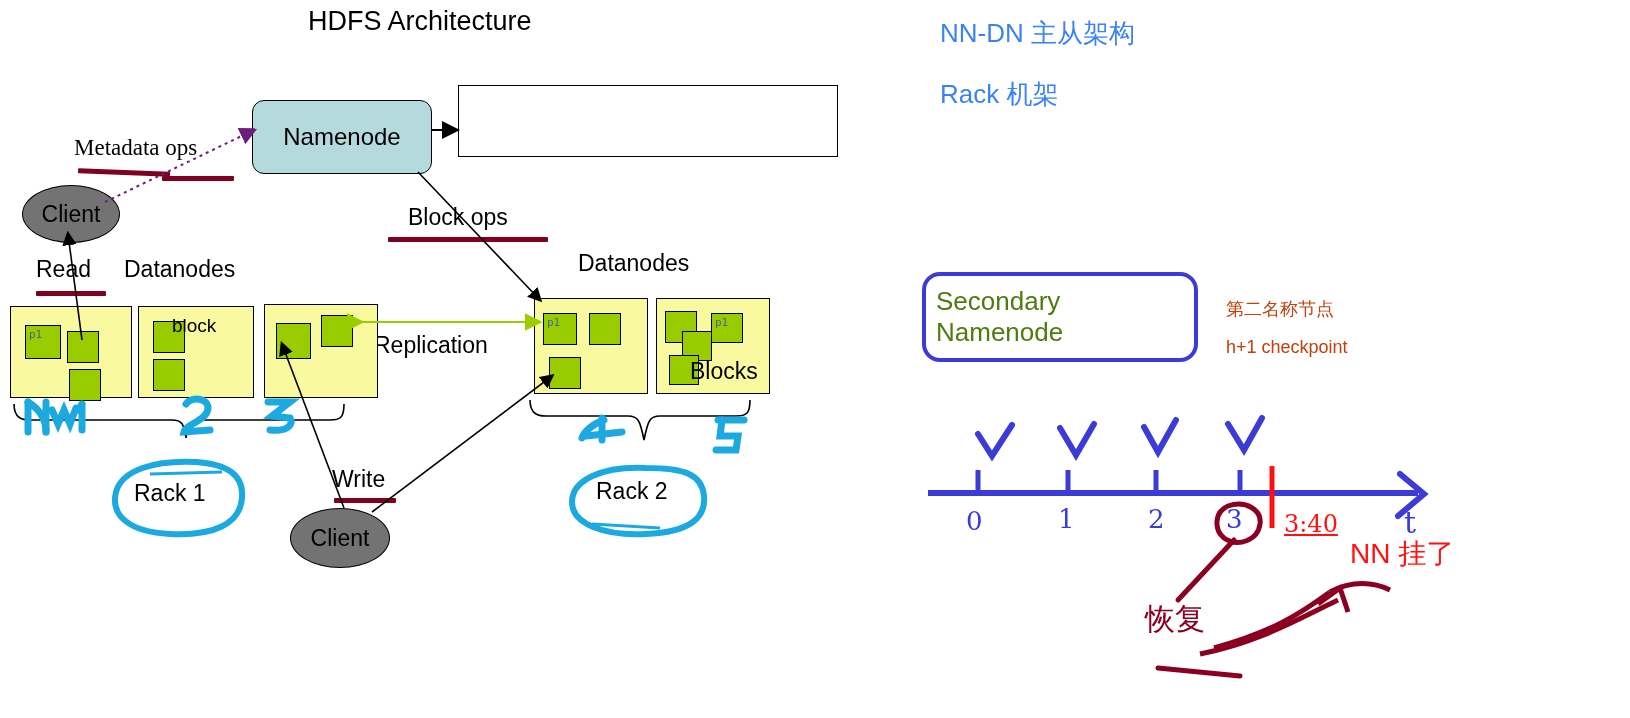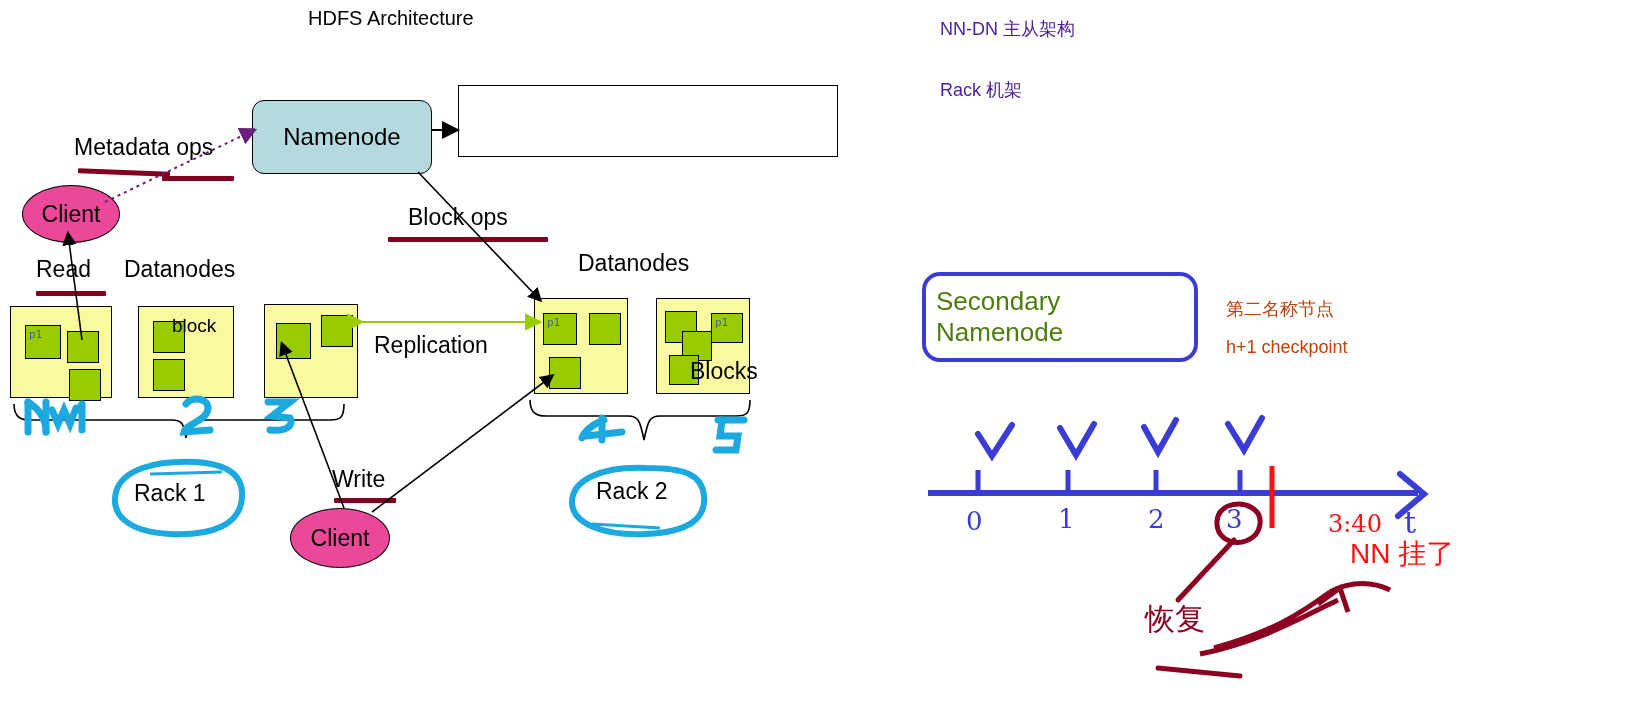--- a/index.html
+++ b/index.html
@@ -2,71 +2,71 @@
 <html><head>
 <meta charset="utf-8">
 <style>
   html,body{margin:0;padding:0;background:#ffffff;}
   body{width:1630px;height:718px;position:relative;overflow:hidden;
        font-family:"Liberation Sans","DejaVu Sans",sans-serif;color:#000;}
   .abs{position:absolute;}
   .t{position:absolute;white-space:nowrap;line-height:1;}
 
   
-  #title{left:308px;top:8px;font-size:20px;}
+  #title{left:308px;top:8px;font-size:27px;}
   .lbl{font-size:23px;}
 
   
   .ulbar{position:absolute;background:#800020;height:5px;border-radius:1px;}
 
   
   #namenode{left:252px;top:100px;width:178px;height:72px;
     background:#b5dade;border:1.5px solid #000;border-radius:12px;}
   #namenode span{position:absolute;left:0;right:0;top:22px;text-align:center;font-size:24px;}
 
   
   #metabox{left:458px;top:85px;width:378px;height:70px;background:#fff;border:1.5px solid #000;}
   #metabox .l1{position:absolute;left:0;right:0;top:8px;text-align:center;font-size:22px;}
   #metabox .l2{position:absolute;left:0;right:0;top:36px;text-align:center;font-size:22px;}
 
   
-  .client{position:absolute;background:#ec4899;border:1.5px solid #000;border-radius:50%;}
+  .client{position:absolute;background:#737373;border:1.5px solid #000;border-radius:50%;}
   .client span{position:absolute;left:0;right:0;top:50%;transform:translateY(-50%);
     text-align:center;font-size:23px;color:#000;}
   #client1{left:22px;top:185px;width:96px;height:56px;}
   #client2{left:290px;top:508px;width:98px;height:58px;}
 
   
-  .dn{position:absolute;background:#f9f9a0;border:1.5px solid #000;}
+  .dn{position:absolute;background:#f9f9a0;border:1.5px solid #000;padding-left:20px;}
   .blk{position:absolute;background:#99cc00;border:1.5px solid #000;}
   .blk span{position:absolute;left:3px;top:2px;font-size:11px;color:#49668a;
             font-family:"DejaVu Sans Mono","Liberation Mono",monospace;}
 
   
   #vec{position:absolute;left:0;top:0;width:1630px;height:718px;pointer-events:none;}
 
   
-  .rtxt{font-size:18px;color:#4c1d95;}
+  .rtxt{font-size:26px;color:#3b82f6;}
   #snnbox{left:922px;top:272px;width:268px;height:82px;border:4px solid #3b3bd6;border-radius:18px;background:#fff;}
   #snnbox span{position:absolute;left:10px;right:0;top:50%;transform:translateY(-50%);font-size:26px;color:#4d7c0f;}
   .bluetxt{font-size:18px;color:#c2410c;}
 </style>
 </head>
 <body>
 
 <div class="t" id="title">HDFS Architecture</div>
 
 <div class="abs" id="namenode">
   <span>Namenode</span>
 </div>
 
 <div class="abs" id="metabox">
 </div>
 
-<div class="t lbl" style="left:74px;top:136px;">Metadata ops</div>
+<div class="t lbl" style="left:74px;top:136px;font-family:Liberation Serif, serif;">Metadata ops</div>
 <div class="ulbar" style="left:78px;top:170px;width:92px;transform:rotate(2.2deg);"></div>
 <div class="ulbar" style="left:162px;top:176px;width:72px;"></div>
 
 <div class="t lbl" style="left:408px;top:206px;">Block ops</div>
 <div class="ulbar" style="left:388px;top:237px;width:160px;"></div>
 
 <div class="t lbl" style="left:374px;top:334px;">Replication</div>
 
 <div class="t lbl" style="left:36px;top:258px;">Read</div>
 <div class="ulbar" style="left:36px;top:291px;width:70px;"></div>
@@ -131,21 +131,21 @@
   <span>Secondary Namenode</span>
 </div>
 <div class="t bluetxt" style="left:1226px;top:300px;">第二名称节点</div>
 <div class="t bluetxt" style="left:1226px;top:338px;">h+1 checkpoint</div>
 
 <div class="t" id="tick0" style="left:966px;top:508px;font-size:26px;color:#3b3bd6;font-family:'DejaVu Serif',serif;">0</div>
 <div class="t" id="tick1" style="left:1058px;top:506px;font-size:26px;color:#3b3bd6;font-family:'DejaVu Serif',serif;">1</div>
 <div class="t" id="tick2" style="left:1148px;top:506px;font-size:26px;color:#3b3bd6;font-family:'DejaVu Serif',serif;">2</div>
 <div class="t" id="tick3" style="left:1226px;top:506px;font-size:26px;color:#3b3bd6;font-family:'DejaVu Serif',serif;">3</div>
 <div class="t" style="left:1404px;top:508px;font-size:30px;color:#3b3bd6;font-family:'DejaVu Serif',serif;">t</div>
-<div class="t" style="left:1328px;top:512px;font-size:24px;color:#ff1111;font-family:'DejaVu Serif',serif;">3:40</div>
+<div class="t" style="left:1284px;top:512px;font-size:24px;color:#ff1111;font-family:'DejaVu Serif',serif;text-decoration:underline;">3:40</div>
 <div class="t" style="left:1350px;top:540px;font-size:28px;color:#ff1111;">NN 挂了</div>
 <div class="t" style="left:1145px;top:604px;font-size:30px;color:#8b0020;">恢复</div>
 
 <svg id="vec" viewBox="0 0 1630 718">
   <defs>
     <marker id="ahBlack" markerWidth="9" markerHeight="9" refX="7" refY="4.5" orient="auto">
       <path d="M0,0 L9,4.5 L0,9 z" fill="#000"></path>
     </marker>
     <marker id="ahPurple" markerWidth="9" markerHeight="9" refX="7" refY="4.5" orient="auto">
       <path d="M0,0 L9,4.5 L0,9 z" fill="#6b1f7a"></path>

